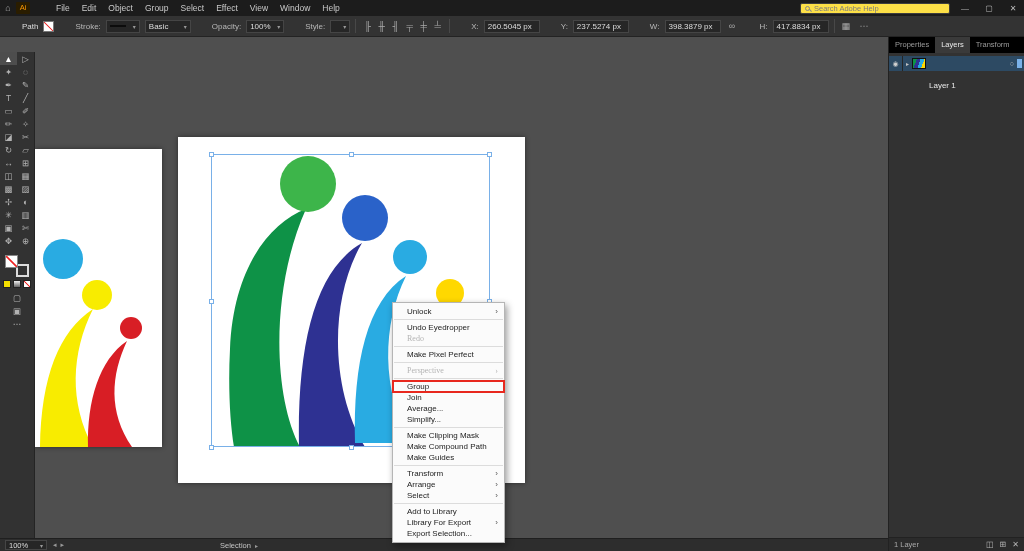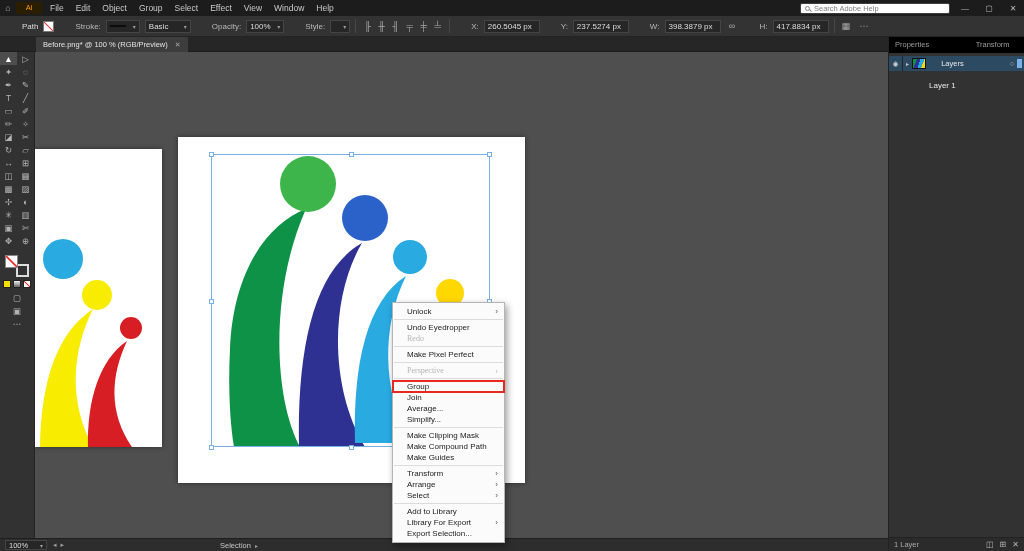--- a/index.html
+++ b/index.html
@@ -2,25 +2,25 @@
 <html style="--canvas_bg: #4f4f4f; --selection: #79b0e8; --annotation_red: #e8281e;"><head>
 <meta charset="utf-8">
 <style>
   * { box-sizing: border-box; margin: 0; padding: 0; }
   body { background:#000; font-family:"Liberation Sans", sans-serif; }
   #app { position:relative; width:1024px; height:551px; background:var(--canvas_bg,#4f4f4f); overflow:hidden; color:#ccc; }
 
   
   .menubar { position:absolute; top:0; left:0; right:0; height:16px; background:#1c1c1c; display:flex; align-items:center; font-size:8.5px; color:#c9c9c9; z-index:20; }
   .appicon { width:16px; text-align:center; font-size:9px; color:#bbb; }
-  .ailogo { color:#ff9a00; background:#2a1d00; height:12px; line-height:12px; width:26px; font-size:7.5px; border-radius:1px; margin-right:2px; }
+  .ailogo { color:#ff9a00; background:#2a1d00; height:12px; line-height:12px; width:14px; font-size:7.5px; border-radius:1px; margin-right:20px; }
   .menus { display:flex; }
   .menu-item { padding:0 6px; line-height:16px; cursor:default; }
   .mb-right { margin-left:auto; display:flex; align-items:center; gap:6px; padding-right:2px; }
-  .searchbox { width:150px; height:11px; background:#ffffff; border:1px solid #3e3e3e; border-radius:2px; display:flex; align-items:center; gap:4px; padding:0 4px; color:#7d7d7d; font-size:7.5px; }
+  .searchbox { width:150px; height:11px; background:#fde047; border:1px solid #3e3e3e; border-radius:2px; display:flex; align-items:center; gap:4px; padding:0 4px; color:#7d7d7d; font-size:7.5px; }
   .mag { width:5px; height:5px; border:1px solid #888; border-radius:50%; position:relative; flex:0 0 auto; }
   .mag:after { content:''; position:absolute; width:3px; height:1px; background:#888; right:-3px; bottom:-1px; transform:rotate(45deg); }
   .winbtn { width:18px; text-align:center; font-size:8px; color:#bbb; }
 
   
   .ctrlbar { position:absolute; top:16px; left:0; right:0; height:21px; background:#333333; border-bottom:1px solid #232323; display:flex; align-items:center; gap:5px; padding:0 6px; font-size:8px; color:#b8b8b8; z-index:19; }
   .cb-label { white-space:nowrap;padding-left:16px; }
   .obj { color:#ddd; }
   .field { background:#262626; border:1px solid #454545; height:13px; display:inline-flex; align-items:center; gap:3px; padding:0 3px; color:#ddd; white-space:nowrap; }
   .w20{width:20px;} .w34{width:34px;} .w46{width:46px;gap:13px;} .w36{width:38px;} .w52{width:56px;}
@@ -66,21 +66,21 @@
   .cm-item .arrow { color:#555; font-size:8px; line-height:11px; }
   .cm-sep { height:1px; background:#dcdcdc; margin:2px 1px; }
   .cm-disabled { color:#b4b4b4;font-family:Liberation Serif, serif; }
   .cm-disabled .arrow { color:#b4b4b4; }
   .cm-highlight { outline:2px solid var(--annotation_red,#e8281e); outline-offset:-1px; }
 
   
   .rpanel { position:absolute; right:0; top:37px; width:136px; bottom:0; background:#323232; border-left:1px solid #222; z-index:16; }
   .ptabs { height:16px; background:#000000; display:flex; font-size:7.5px; color:#9a9a9a; }
   .ptab { padding:0 6px; line-height:16px; white-space:nowrap; }
-  .ptab.active { background:#3a3a3a; color:#e9e9e9;margin-top:19px; }
+  .ptab.active { background:#3a3a3a; color:#e9e9e9; }
   .layer-row { margin-top:3px; height:15px; display:flex; align-items:center; background:#2d4a63; font-size:8px; color:#e8e8e8; gap:3px; }
   .eyebox { width:14px; height:15px; border-right:1px solid #262626; display:flex; align-items:center; justify-content:center; color:#cfcfcf; font-size:7px; }
   .chev { color:#c2c2c2; font-size:6px; }
   .thumb { width:14px; height:11px; background:#fff; border:1px solid #111; background-image:linear-gradient(110deg,#0e9247 25%,#2e3192 25% 50%,#29abe2 50% 75%,#ffd800 75%); }
   .lname { flex:1;margin-top:44px; }
   .ltarget { color:#bbb; font-size:7px; }
   .selchip { width:5px; height:9px; background:#7ab1e8; margin-right:2px; }
   .pfoot { position:absolute; bottom:0; left:0; right:0; height:14px; background:#2b2b2b; border-top:1px solid #222; display:flex; align-items:center; padding:0 5px; font-size:7.5px; color:#a9a9a9; }
   .pf-icons { margin-left:auto; display:flex; gap:6px; font-size:8px; color:#b5b5b5; }
 
@@ -166,26 +166,20 @@
     <span class="cb-iconbtn">∞</span>
     <span class="cb-label">H:</span>
     <span class="field w52">
         <span>417.8834 px</span>
       </span>
     <span class="vsep"></span>
     <span class="cb-iconbtn">▦</span>
     <span class="cb-iconbtn">⋯</span>
   </div>
 
-  <div class="tabbar">
-    <div class="doctab">
-      <span>Before.png* @ 100 % (RGB/Preview)</span>
-      <span class="tabclose">✕</span>
-    </div>
-  </div>
 
   <div class="artboard left-art">
     <svg width="127" height="298" viewBox="0 0 127 298">
       <path d="M58,160 C24,182 6,228 5,298 L58,298 C34,254 36,204 58,160 Z" fill="#f8ec00"></path>
       <circle cx="28" cy="110" r="20" fill="#29abe2"></circle>
       <circle cx="62" cy="146" r="15" fill="#f8ec00"></circle>
       <path d="M92,192 C64,211 52,252 53,298 L97,298 C73,263 76,226 92,192 Z" fill="#d81e25"></path>
       <circle cx="96" cy="179" r="11" fill="#d81e25"></circle>
     </svg>
   </div>

